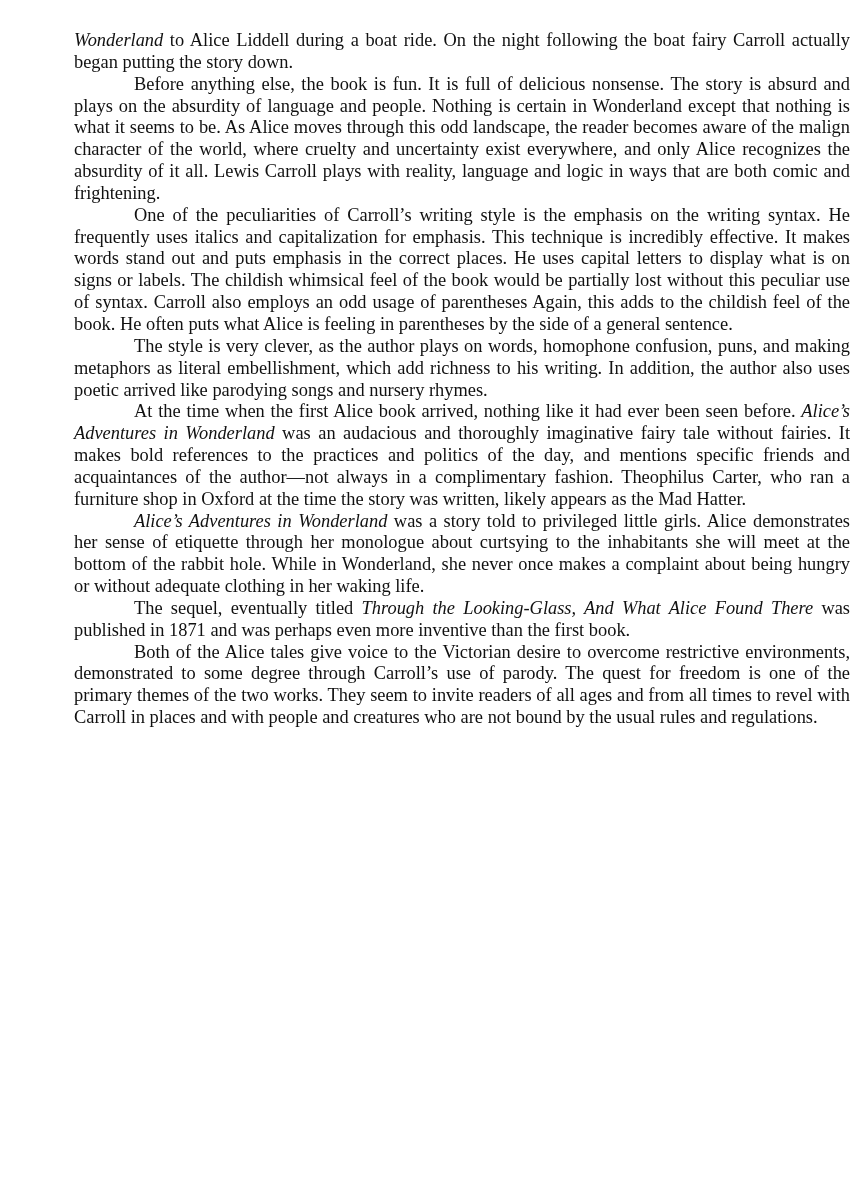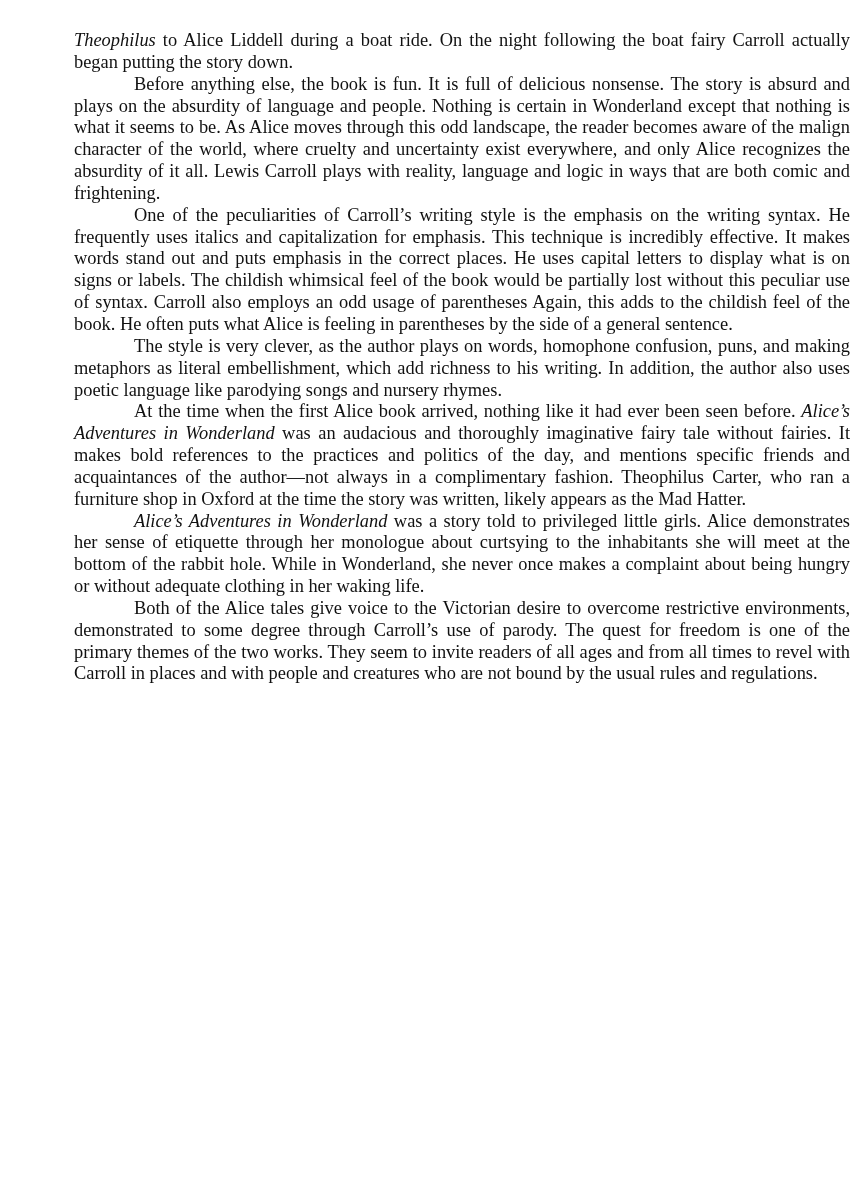--- a/index.html
+++ b/index.html
@@ -16,27 +16,28 @@
     text-align: justify;
   }
   .para { margin: 0; padding: 0; text-indent: 60px; }
   .para.cont { text-indent: 0; }
   .para .it { font-style: italic; }
 </style>
 </head>
 <body>
 
 <div class="page">
-  <p class="para cont"><span class="it">Theophilus</span><span> to Alice Liddell during a boat ride. On the night following the boat fairy Carroll actually began putting the story down.</span></p>
+  <p class="para cont"><span class="it">Wonderland</span><span> to Alice Liddell during a boat ride. On the night following the boat fairy Carroll actually began putting the story down.</span></p>
 
   <p class="para"><span>Before anything else, the book is fun. It is full of delicious nonsense. The story is absurd and plays on the absurdity of language and people. Nothing is certain in Wonderland except that nothing is what it seems to be. As Alice moves through this odd landscape, the reader becomes aware of the malign character of the world, where cruelty and uncertainty exist everywhere, and only Alice recognizes the absurdity of it all. Lewis Carroll plays with reality, language and logic in ways that are both comic and frightening.</span></p>
 
   <p class="para"><span>One of the peculiarities of Carroll’s writing style is the emphasis on the writing syntax. He frequently uses italics and capitalization for emphasis. This technique is incredibly effective. It makes words stand out and puts emphasis in the correct places. He uses capital letters to display what is on signs or labels. The childish whimsical feel of the book would be partially lost without this peculiar use of syntax. Carroll also employs an odd usage of parentheses Again, this adds to the childish feel of the book. He often puts what Alice is feeling in parentheses by the side of a general sentence.</span></p>
 
-  <p class="para"><span>The style is very clever, as the author plays on words, homophone confusion, puns, and making metaphors as literal embellishment, which add richness to his writing. In addition, the author also uses poetic language like parodying songs and nursery rhymes.</span></p>
+  <p class="para"><span>The style is very clever, as the author plays on words, homophone confusion, puns, and making metaphors as literal embellishment, which add richness to his writing. In addition, the author also uses poetic arrived like parodying songs and nursery rhymes.</span></p>
 
   <p class="para"><span>At the time when the first Alice book arrived, nothing like it had ever been seen before. </span><span class="it">Alice’s Adventures in Wonderland</span><span> was an audacious and thoroughly imaginative fairy tale without fairies. It makes bold references to the practices and politics of the day, and mentions specific friends and acquaintances of the author—not always in a complimentary fashion. Theophilus Carter, who ran a furniture shop in Oxford at the time the story was written, likely appears as the Mad Hatter.</span></p>
 
   <p class="para"><span class="it">Alice’s Adventures in Wonderland</span><span> was a story told to privileged little girls. Alice demonstrates her sense of etiquette through her monologue about curtsying to the inhabitants she will meet at the bottom of the rabbit hole. While in Wonderland, she never once makes a complaint about being hungry or without adequate clothing in her waking life.</span></p>
 
+  <p class="para"><span>The sequel, eventually titled </span><span class="it">Through the Looking-Glass, And What Alice Found There</span><span> was published in 1871 and was perhaps even more inventive than the first book.</span></p>
 
   <p class="para"><span>Both of the Alice tales give voice to the Victorian desire to overcome restrictive environments, demonstrated to some degree through Carroll’s use of parody. The quest for freedom is one of the primary themes of the two works. They seem to invite readers of all ages and from all times to revel with Carroll in places and with people and creatures who are not bound by the usual rules and regulations.</span></p>
 </div>
 
 </body></html>

